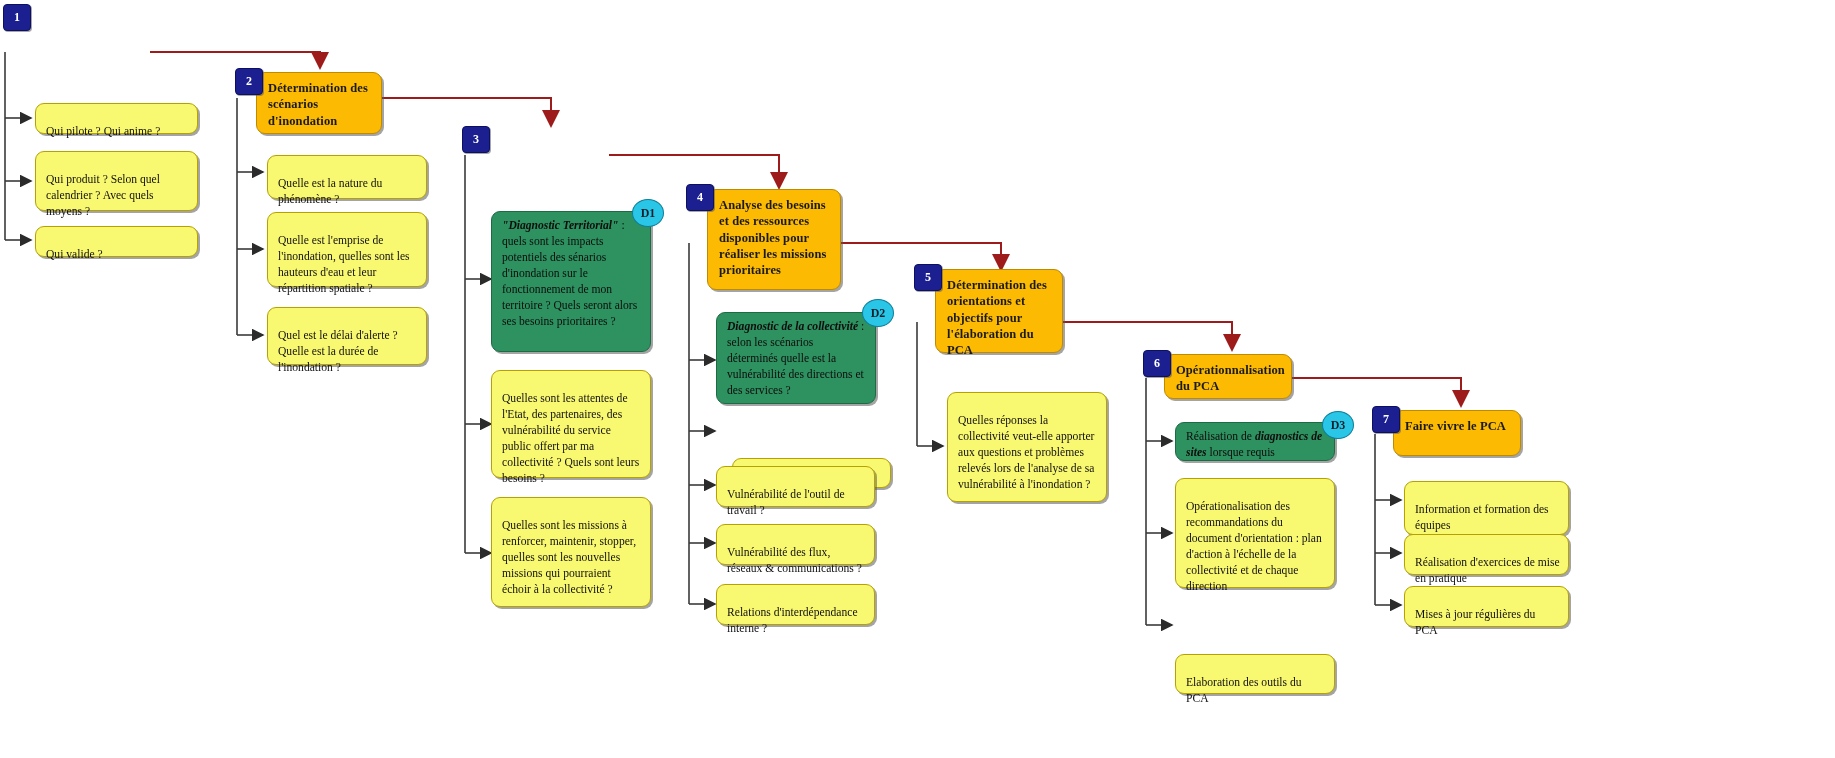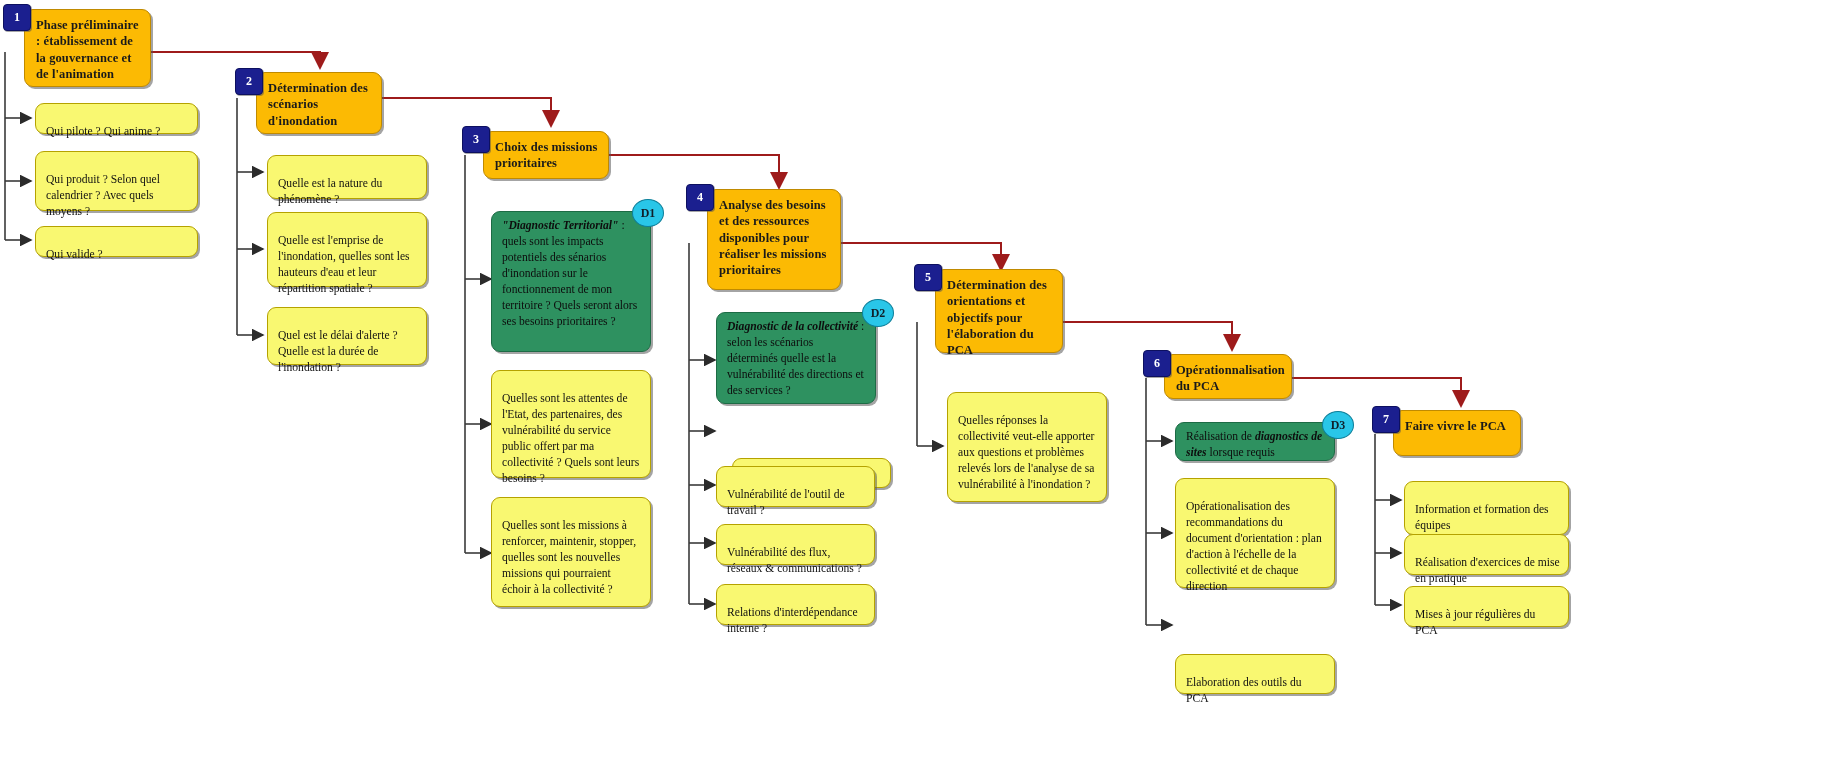--- a/index.html
+++ b/index.html
@@ -94,23 +94,20 @@
       <path d="M1146,625 L1172,625" marker-end="url(#arrDk)"></path>
 
       <path d="M1375,434 L1375,605"></path>
       <path d="M1375,500 L1401,500" marker-end="url(#arrDk)"></path>
       <path d="M1375,553 L1401,553" marker-end="url(#arrDk)"></path>
       <path d="M1375,605 L1401,605" marker-end="url(#arrDk)"></path>
     </g>
   </svg>
 
   <div class="numtab" style="left:3px;top:4px;">1</div>
-  <div class="node phase" style="left:24px;top:9px;width:127px;height:78px;">
-    <span class="txt">Phase préliminaire : établissement de la gouvernance et de l'animation</span>
-  </div>
   <div class="node q" style="left:35px;top:103px;width:163px;height:31px;">
     <span class="txt">Qui pilote ? Qui anime ?</span>
   </div>
   <div class="node q" style="left:35px;top:151px;width:163px;height:60px;">
     <span class="txt">Qui produit ? Selon quel calendrier ? Avec quels moyens ?</span>
   </div>
   <div class="node q" style="left:35px;top:226px;width:163px;height:31px;">
     <span class="txt">Qui valide ?</span>
   </div>
 
@@ -122,23 +119,20 @@
     <span class="txt">Quelle est la nature du phénomène ?</span>
   </div>
   <div class="node q" style="left:267px;top:212px;width:160px;height:75px;">
     <span class="txt">Quelle est l'emprise de l'inondation, quelles sont les hauteurs d'eau et leur répartition spatiale ?</span>
   </div>
   <div class="node q" style="left:267px;top:307px;width:160px;height:58px;">
     <span class="txt">Quel est le délai d'alerte ? Quelle est la durée de l'inondation ?</span>
   </div>
 
   <div class="numtab" style="left:462px;top:126px;">3</div>
-  <div class="node phase" style="left:483px;top:131px;width:126px;height:48px;">
-    <span class="txt">Choix des missions prioritaires</span>
-  </div>
 
   <div class="dbadge" style="left:632px;top:199px;">D1</div>
   <div class="node diag" style="left:491px;top:211px;width:160px;height:141px;">
     <span class="txt">
       <b class="head">"Diagnostic Territorial"</b><span> :</span>
       <span>quels sont les impacts potentiels des sénarios d'inondation sur le fonctionnement de mon territoire ? Quels seront alors ses besoins prioritaires ?</span>
     </span>
   </div>
 
   <div class="node q" style="left:491px;top:370px;width:160px;height:108px;">

